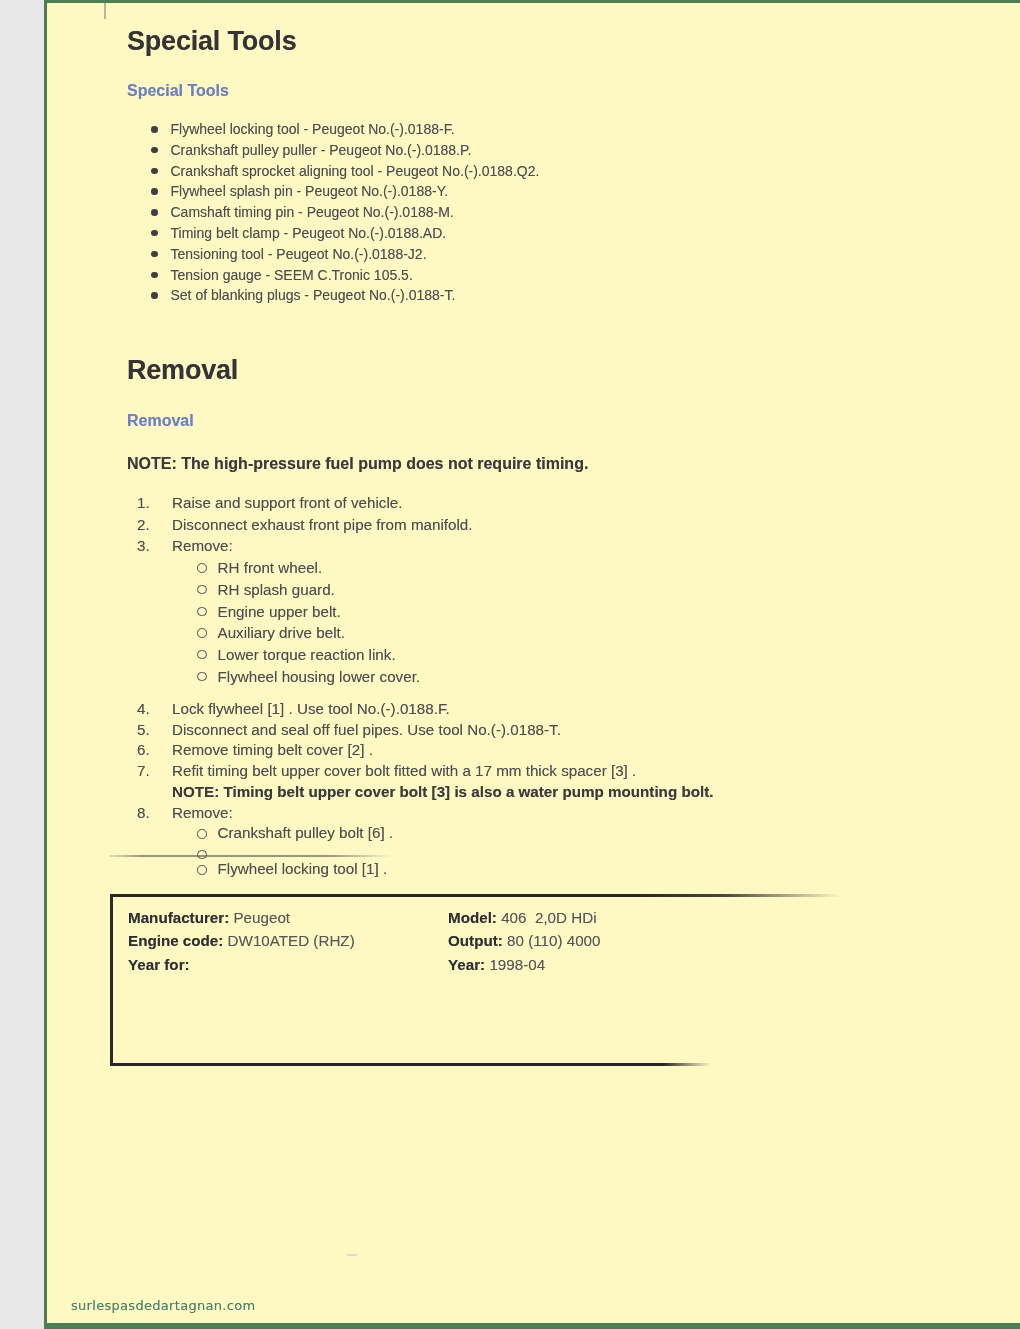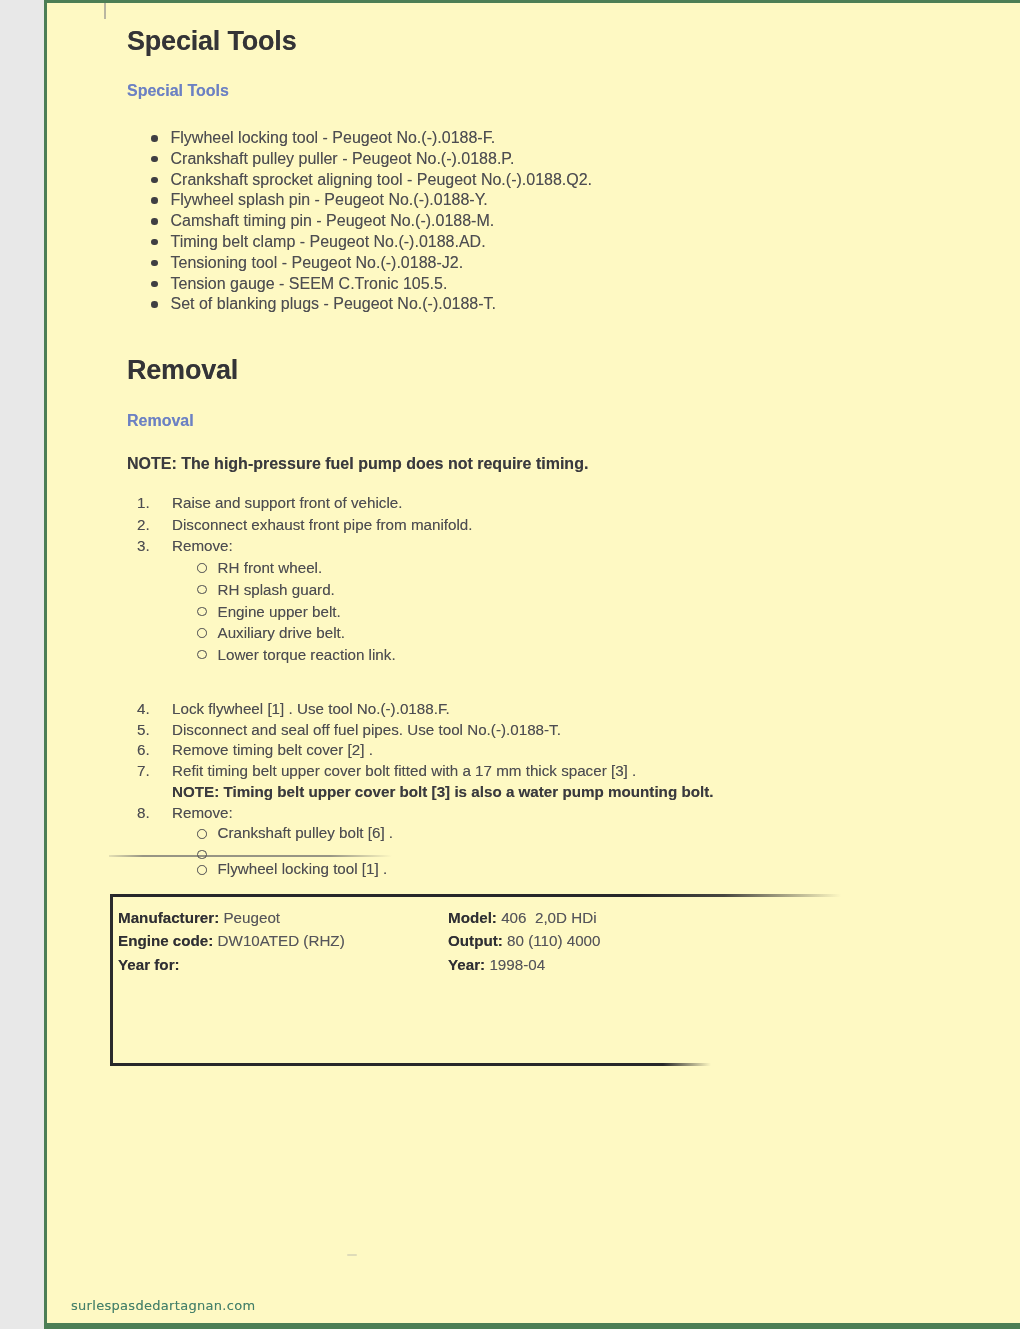--- a/index.html
+++ b/index.html
@@ -27,22 +27,22 @@
     line-height:18px;
     text-shadow:0 0 0.5px rgba(108,129,195,0.5);
   }
   .note-main{
     position:absolute;left:80px;top:451px;
     font-size:16px;font-weight:bold;color:#3a3a3e;
     line-height:20px;
     text-shadow:0 0 0.5px rgba(58,58,62,0.5);
   }
   .bullets{
-    position:absolute;left:104px;top:125px;
-    font-size:16px;line-height:20.8px;
+    position:absolute;left:104px;top:116px;
+    font-size:14px;line-height:20.8px;
     text-shadow:0 0 0.5px rgba(77,77,81,0.45);
   }
   .bullets .row{display:flex;}
   .dot{
     flex:0 0 auto;width:6.5px;height:6.5px;border-radius:50%;
     background:#3f3f43;margin:7px 13px 0 0;
   }
   .steps{
     position:absolute;left:90px;
     font-size:15.2px;
@@ -69,21 +69,21 @@
   .ib-top{
     position:absolute;left:0;top:0;width:731px;height:3px;
     background:linear-gradient(to right,#272729 0%,#272729 72%,rgba(39,39,41,0.85) 84%,rgba(39,39,41,0) 100%);
   }
   .ib-left{position:absolute;left:0;top:0;width:2.5px;height:172px;background:#2b2b2d;}
   .ib-bottom{
     position:absolute;left:0;top:169px;width:601px;height:3px;
     background:linear-gradient(to right,#272729 0%,#272729 92%,rgba(39,39,41,0) 100%);
   }
   .ib-col{position:absolute;top:12px;line-height:23.3px;}
-  .ib-col.left{left:8px;}
+  .ib-col.left{left:18px;}
   .ib-col.right{left:338px;}
   .ib-row{white-space:pre-wrap;}
   .ib-label{font-weight:bold;color:#2f2f33;text-shadow:0 0 0.5px rgba(47,47,51,0.5);}
   .ib-value{color:#55555a;text-shadow:0 0 0.5px rgba(85,85,90,0.4);}
   .watermark{
     position:absolute;left:24px;top:1295px;
     font-size:13px;color:#45806a;letter-spacing:0.3px;
     font-family:"DejaVu Sans","Liberation Sans",sans-serif;
     text-shadow:0 0 0.5px rgba(69,128,106,0.45);
   }
@@ -177,20 +177,24 @@
         <span class="circ"></span>
         <span>Engine upper belt.</span>
       </div>
     <div class="srow sub">
         <span class="circ"></span>
         <span>Auxiliary drive belt.</span>
       </div>
     <div class="srow sub">
         <span class="circ"></span>
         <span>Lower torque reaction link.</span>
+      </div>
+    <div class="srow sub">
+        <span class="circ"></span>
+        <span>Flywheel housing lower cover.</span>
       </div>
   </div>
 
   <div class="steps steps-b">
     <div class="srow">
         <span class="num">4.</span>
         <span>Lock flywheel [1] . Use tool No.(-).0188.F.</span>
       </div>
     <div class="srow">
         <span class="num">5.</span>

